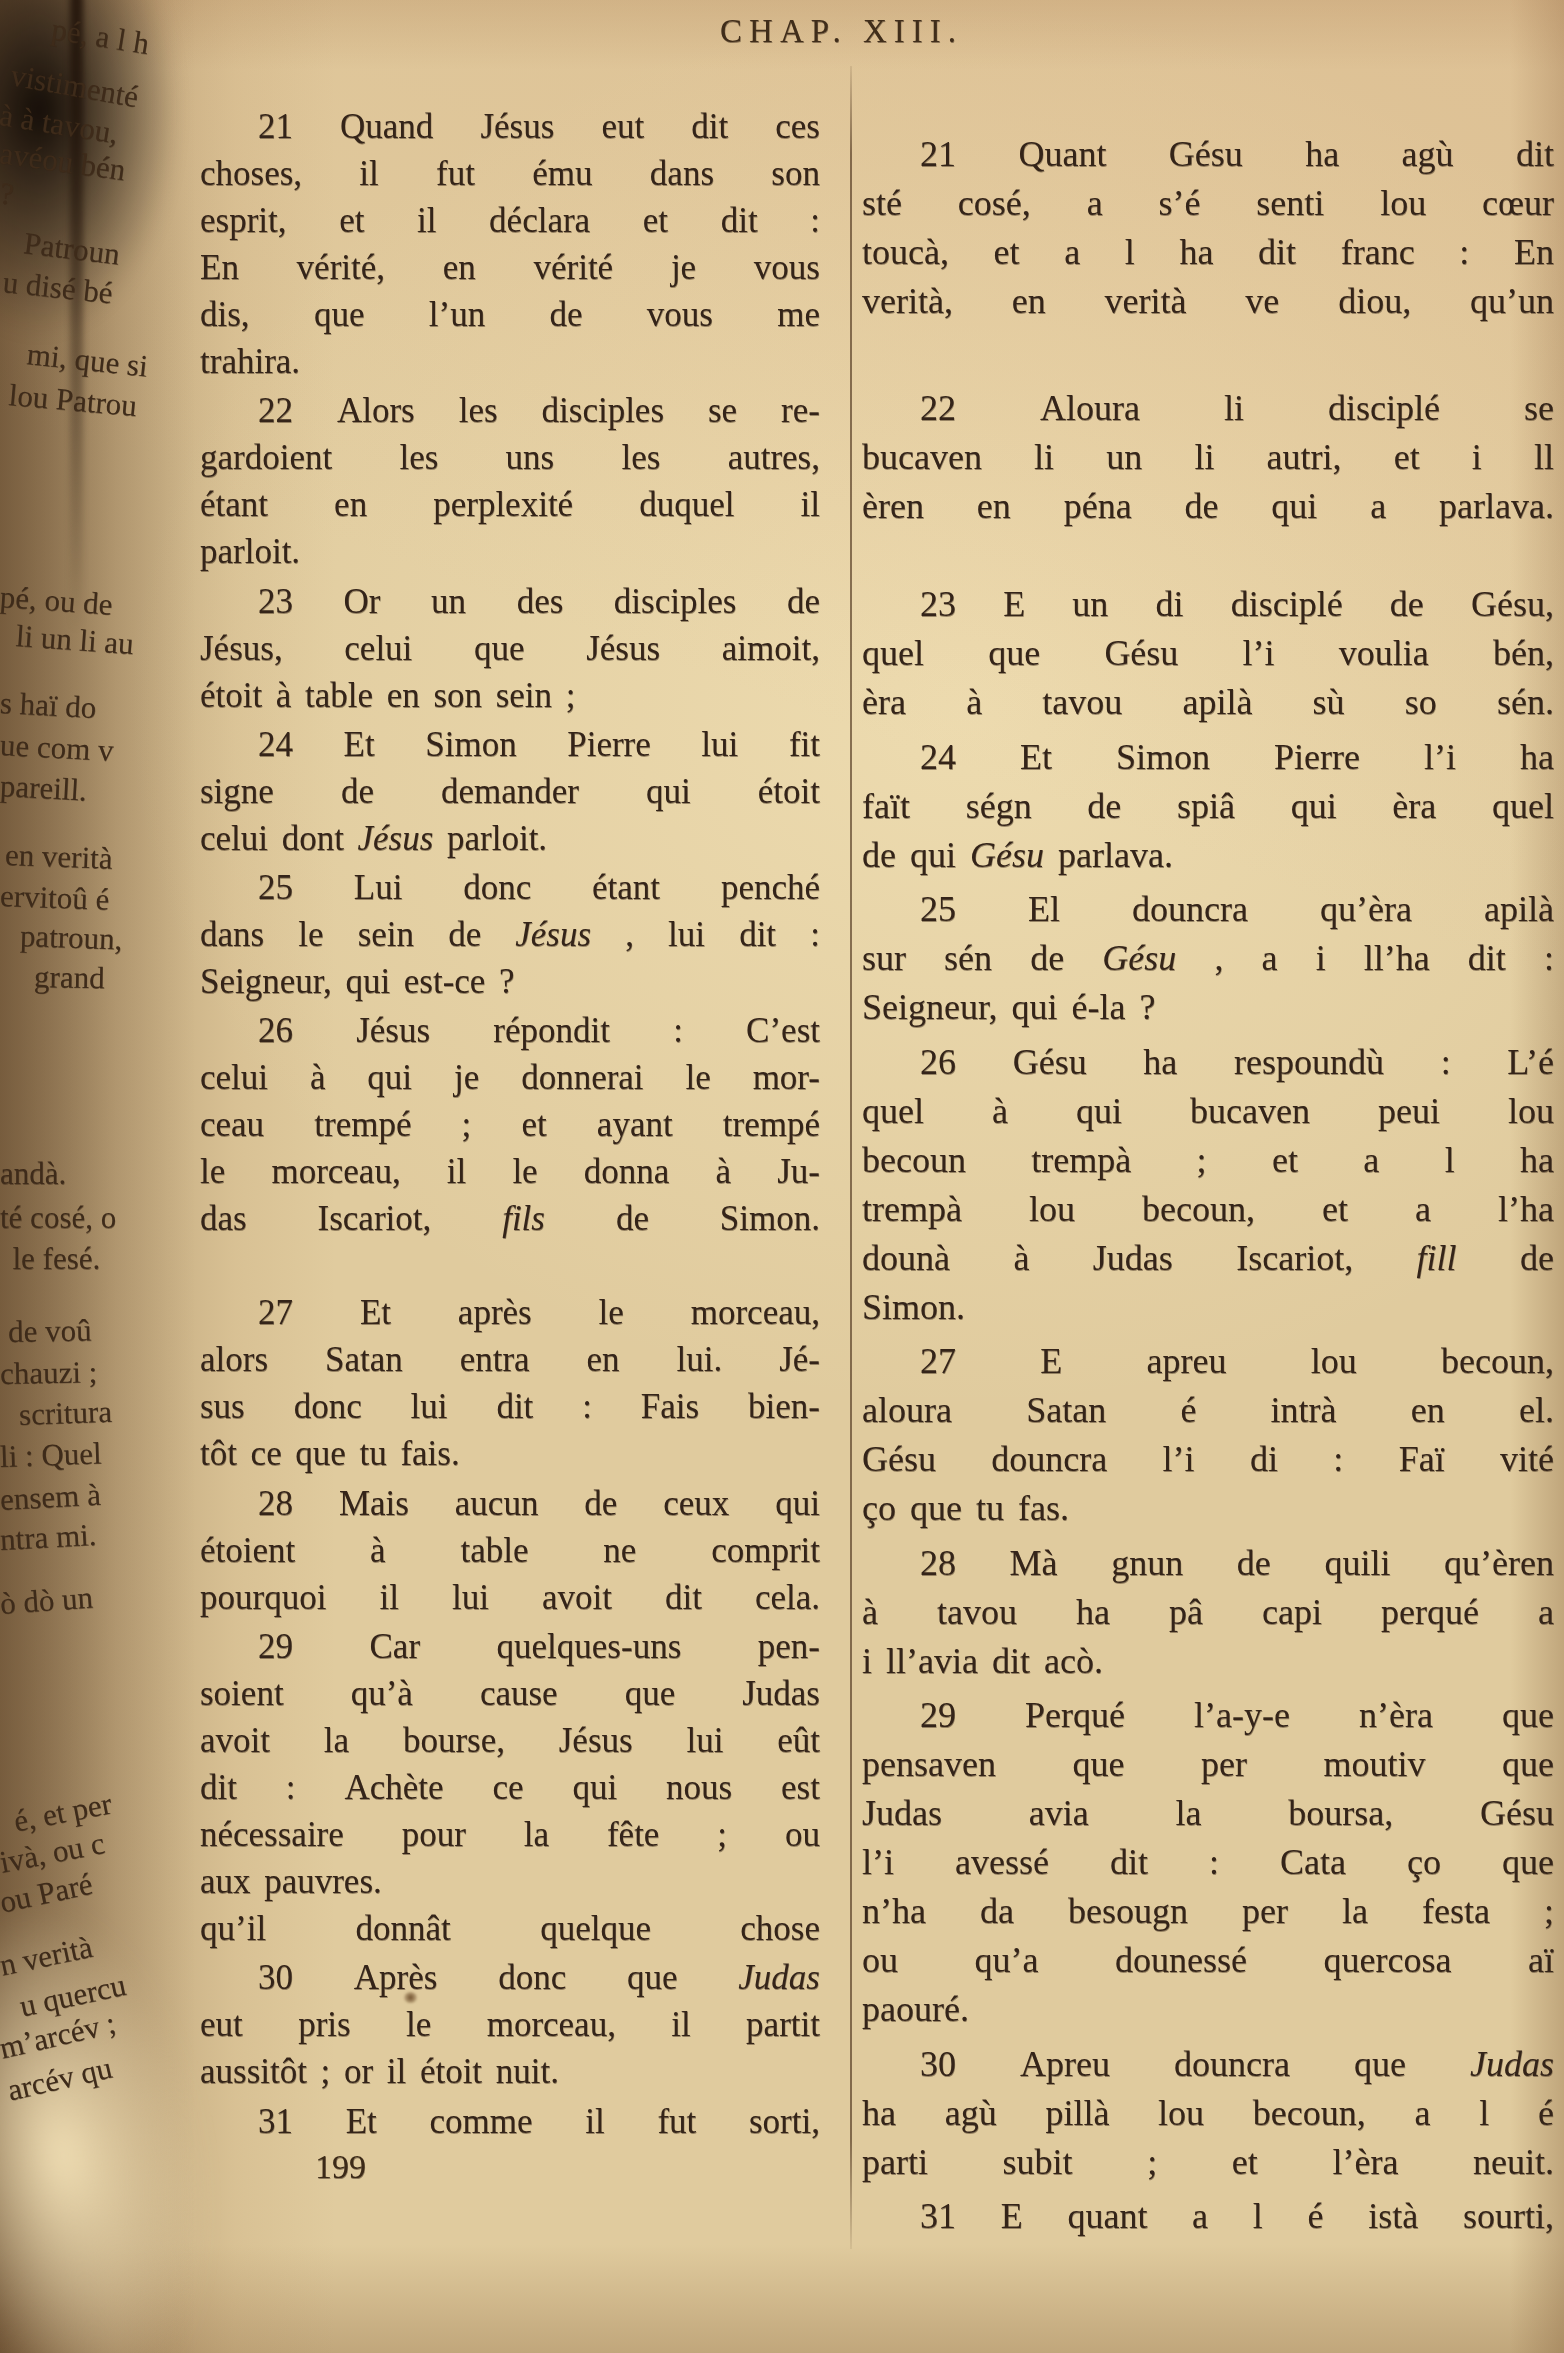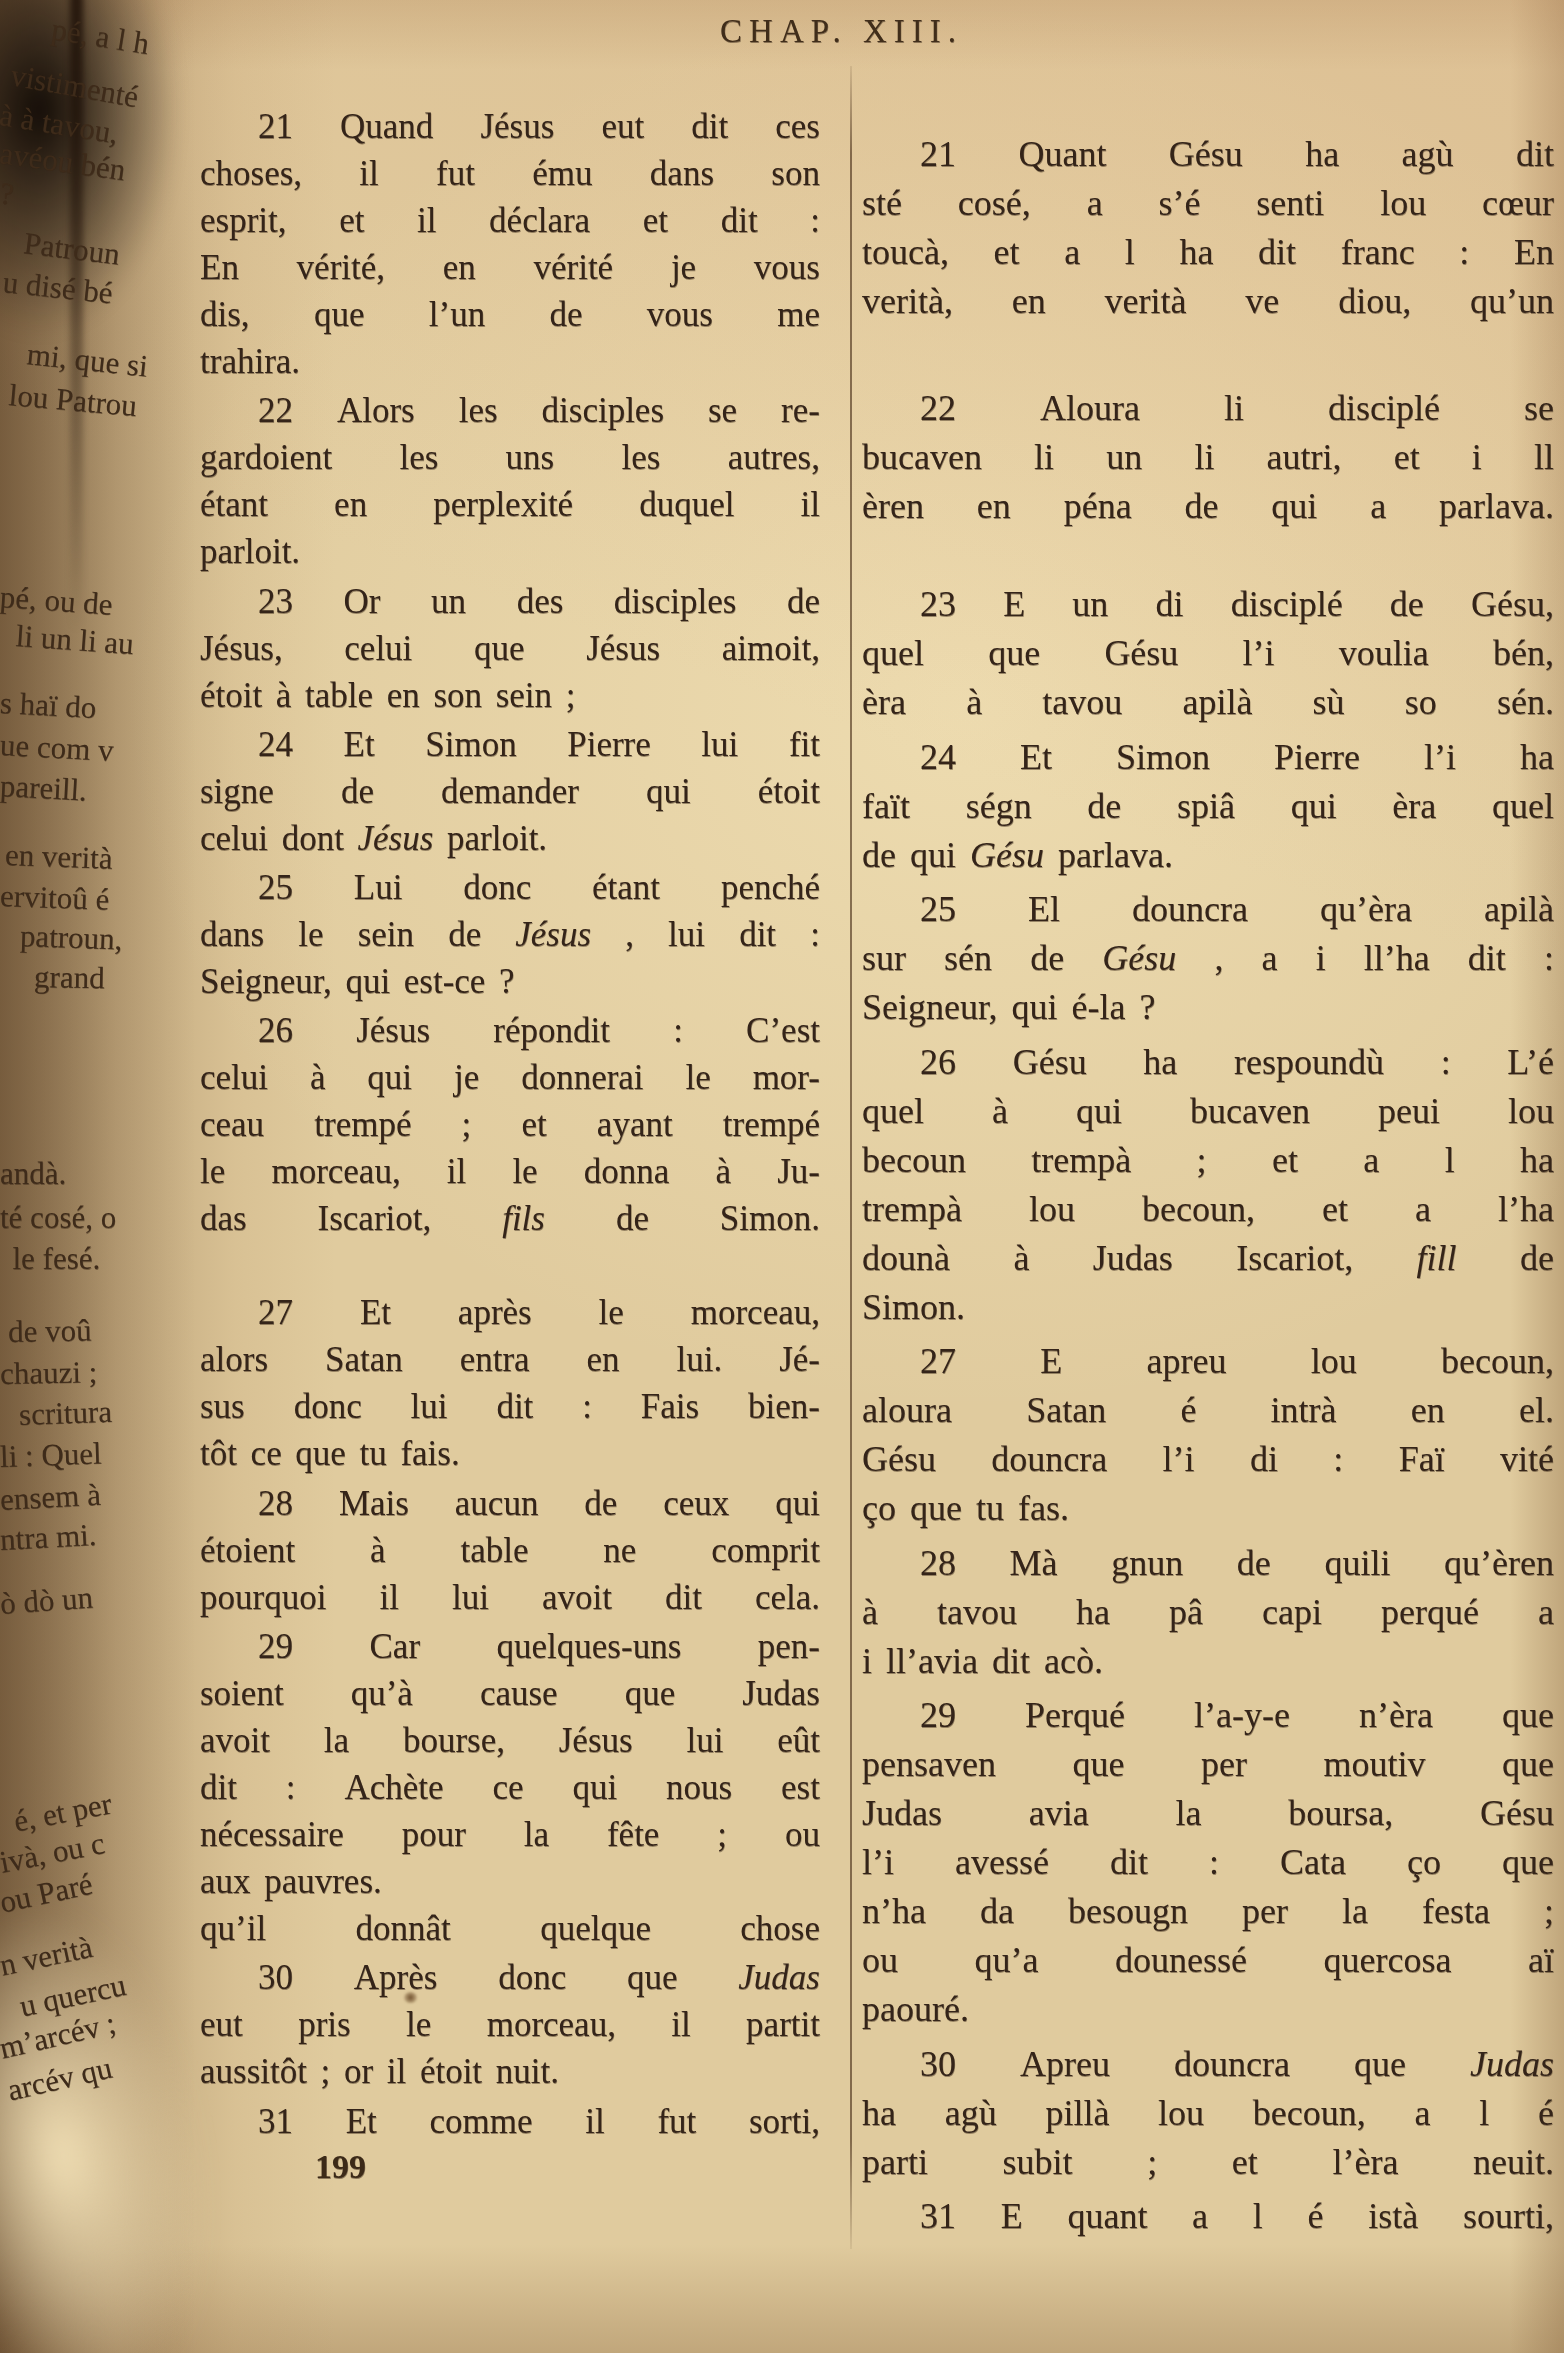--- a/index.html
+++ b/index.html
@@ -40,21 +40,21 @@
   .col-right .line{height:49px; line-height:49px; font-size:36px;}
   .col-left .verse{margin-bottom:2.3px;}
   .col-right .verse{margin-bottom:5.5px;}
   .line{white-space:nowrap; word-spacing:0.14em;}
   .line.just{display:flex; justify-content:space-between; word-spacing:0;}
   .line.ind{padding-left:58px;}
   .it{font-style:italic;}
   .frag{position:absolute; font-size:31px; line-height:1; color:#3e2b1a; white-space:nowrap;
     transform-origin:left center; text-shadow:0.4px 0.6px 0.5px rgba(56,38,22,0.45);}
   .page-number{position:absolute; left:282px; top:2148px; width:117px; text-align:center;
-    font-size:34px; color:#3c2a18; text-shadow:0.5px 0.7px 0.5px rgba(56,38,22,0.5);font-weight:bold;}
+    font-size:34px; color:#3c2a18; text-shadow:0.5px 0.7px 0.5px rgba(56,38,22,0.5);}
   .ink-spot{position:absolute; left:404px; top:1992px; width:13.3px; height:11px; border-radius:50%;
     background:radial-gradient(circle, rgba(92,58,26,0.85), rgba(92,58,26,0)); filter:blur(0.8px);}
 </style>
 </head>
 <body>
 
 <div class="photo">
   <div class="gutter-shadow"></div>
   <div class="corner-dark"></div>
   <div class="spine-line"></div>

